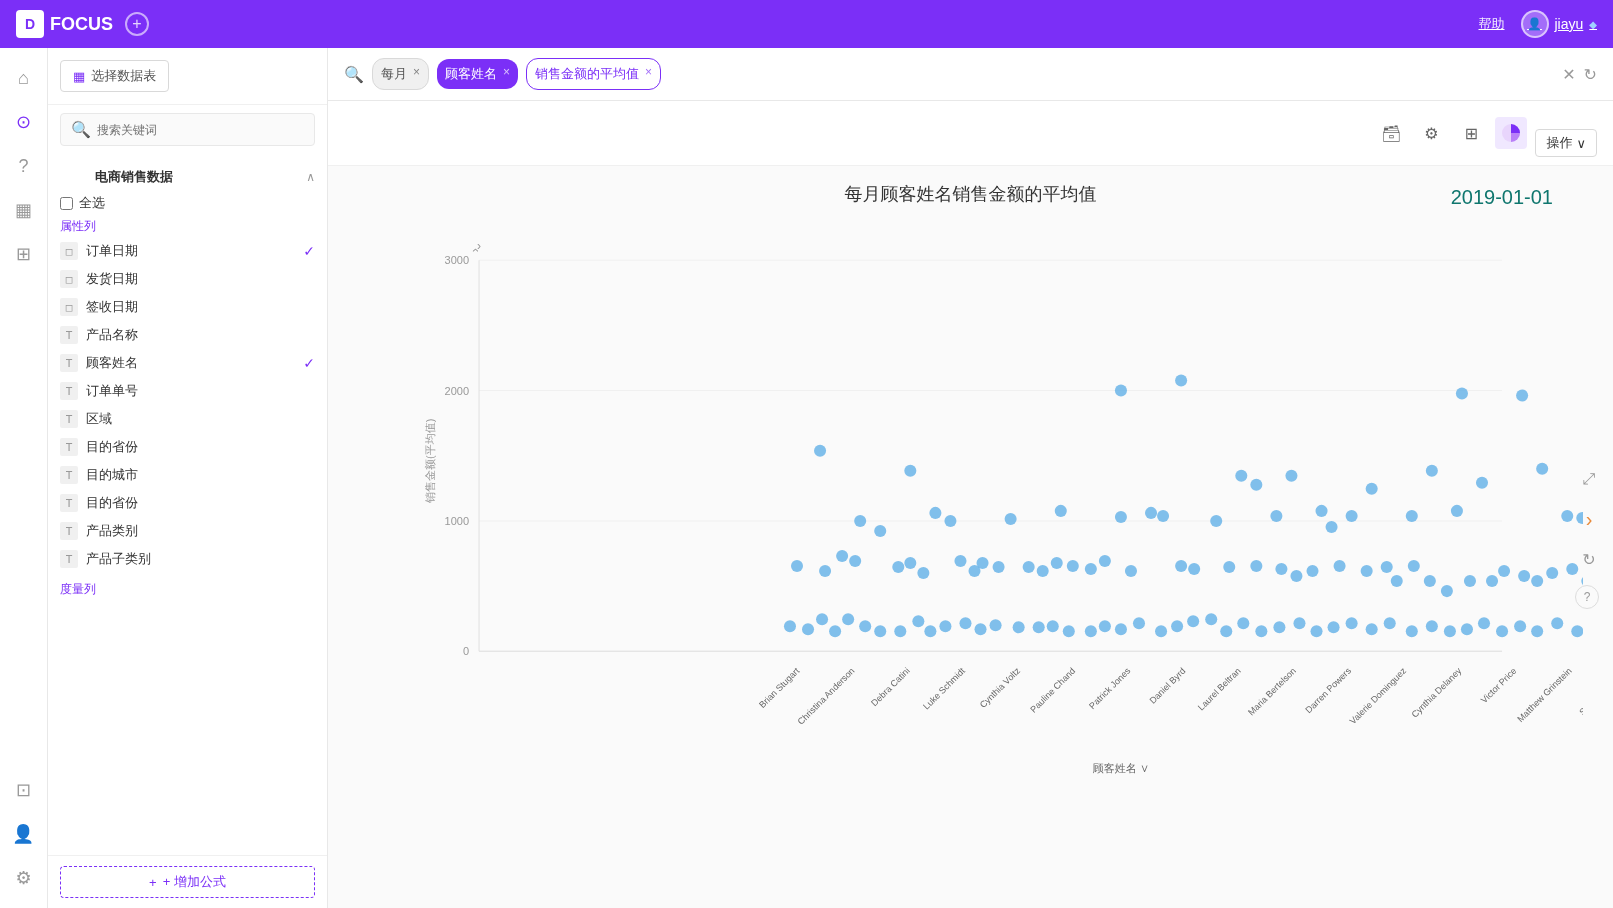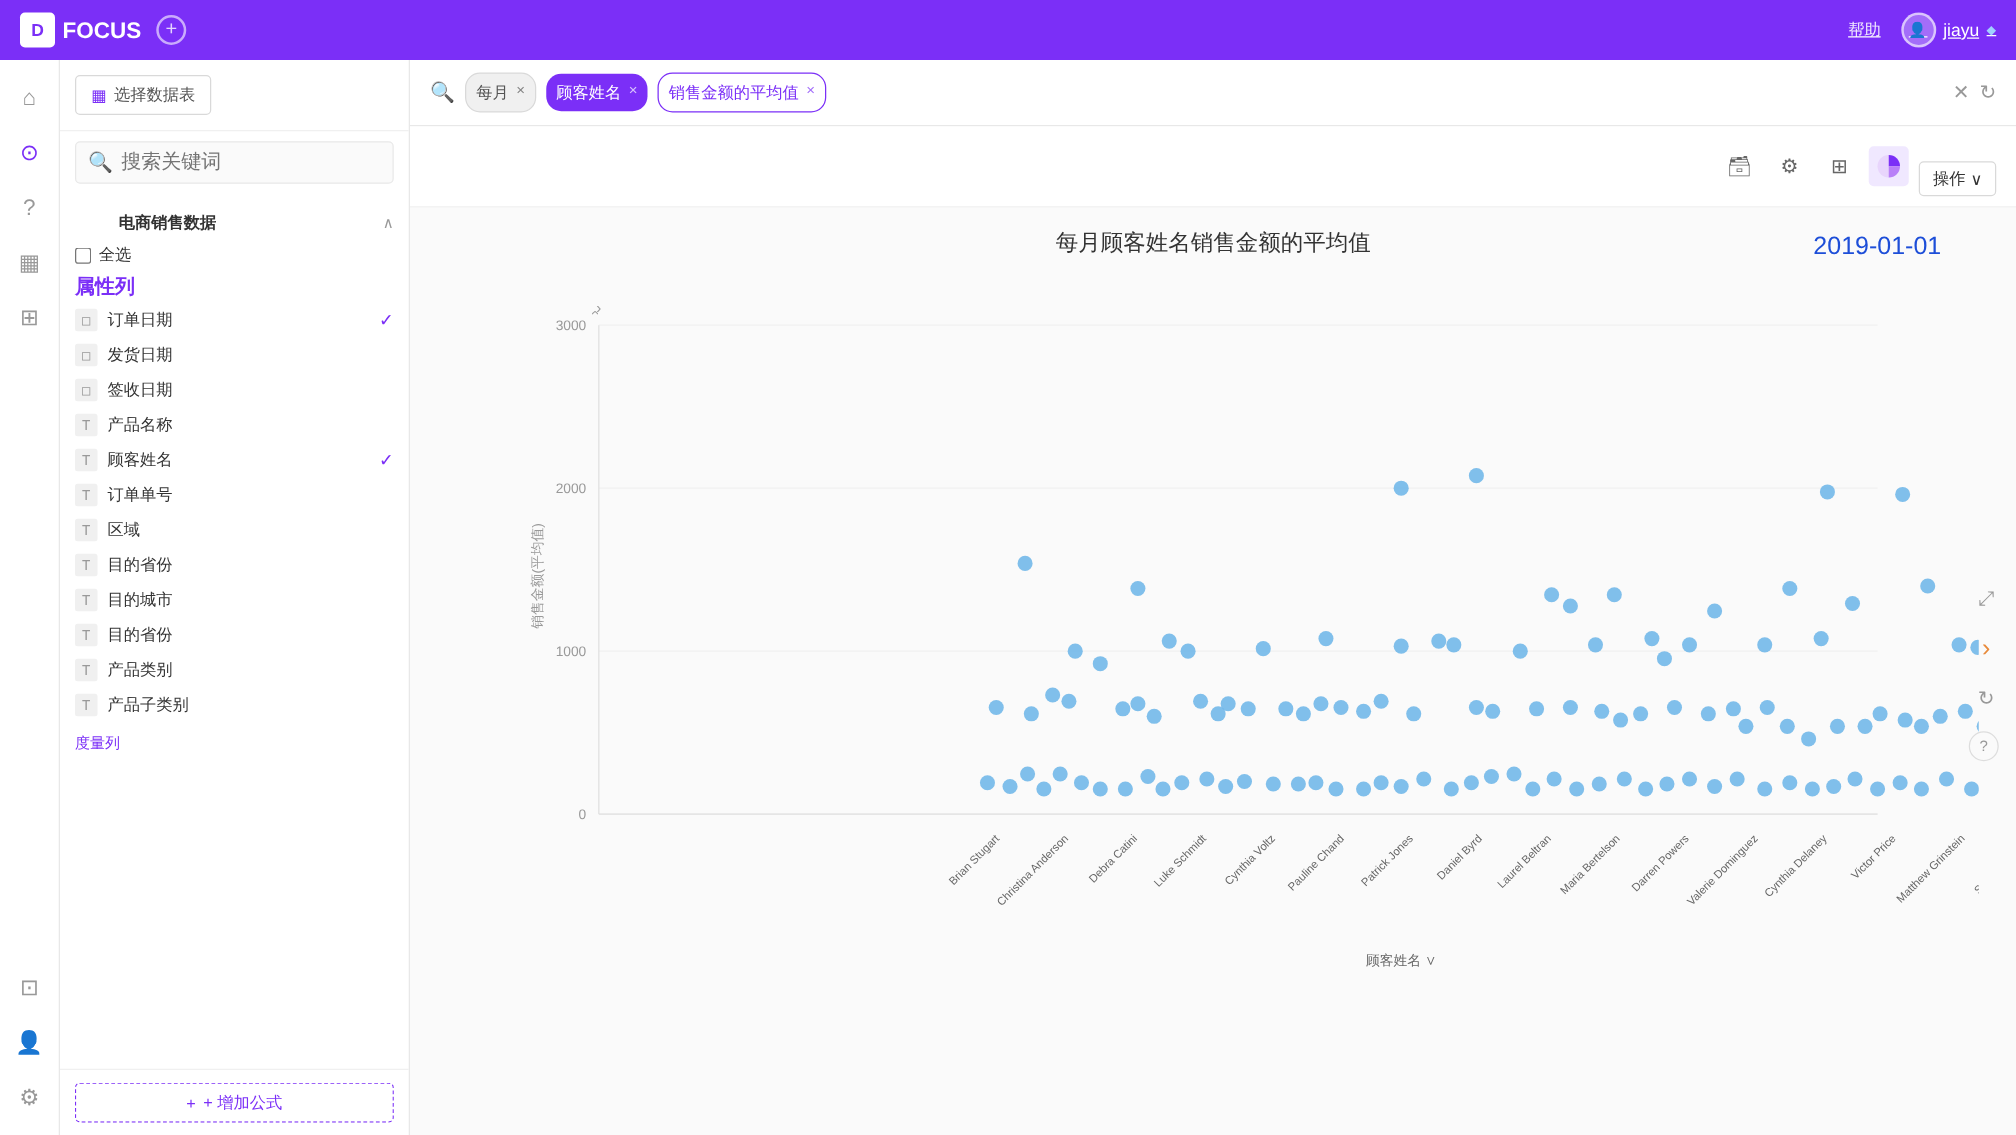--- a/index.html
+++ b/index.html
@@ -142,21 +142,21 @@
       gap: 6px;
       padding: 6px 10px;
       border: 1px solid #e8e8e8;
       border-radius: 4px;
       background: #fafafa;
     }
     .search-box input {
       border: none;
       background: transparent;
       outline: none;
-      font-size: 16px;
+      font-size: 12px;
       color: #c2410c;
       width: 100%;
     }
     .sidebar-content {
       flex: 1;
       overflow-y: auto;
       padding: 8px 0;
     }
     .section-header {
       display: flex;
@@ -174,24 +174,24 @@
     .section-arrow { color: #999; font-size: 12px; }
     .checkbox-row {
       display: flex;
       align-items: center;
       gap: 6px;
       padding: 2px 12px;
       font-size: 13px;
       color: #333;
     }
     .attr-label {
-      font-size: 16px;
+      font-size: 12px;
       color: #7b2ff7;
       padding: 4px 12px 2px;
-      font-weight: 700;
+      font-weight: 400;
     }
     .field-item {
       display: flex;
       align-items: center;
       justify-content: space-between;
       padding: 5px 12px;
       cursor: pointer;
       font-size: 13px;
       color: #333;
     }
@@ -345,21 +345,21 @@
       color: #333;
       font-weight: 500;
       margin-top: 16px;
       margin-bottom: 4px;
     }
     .chart-date {
       position: absolute;
       top: 20px;
       right: 60px;
       font-size: 20px;
-      color: #1d4ed8;
+      color: #0f766e;
     }
     .chart-right-icons {
       position: absolute;
       right: 10px;
       top: 50%;
       transform: translateY(-50%);
       display: flex;
       flex-direction: column;
       gap: 12px;
     }

